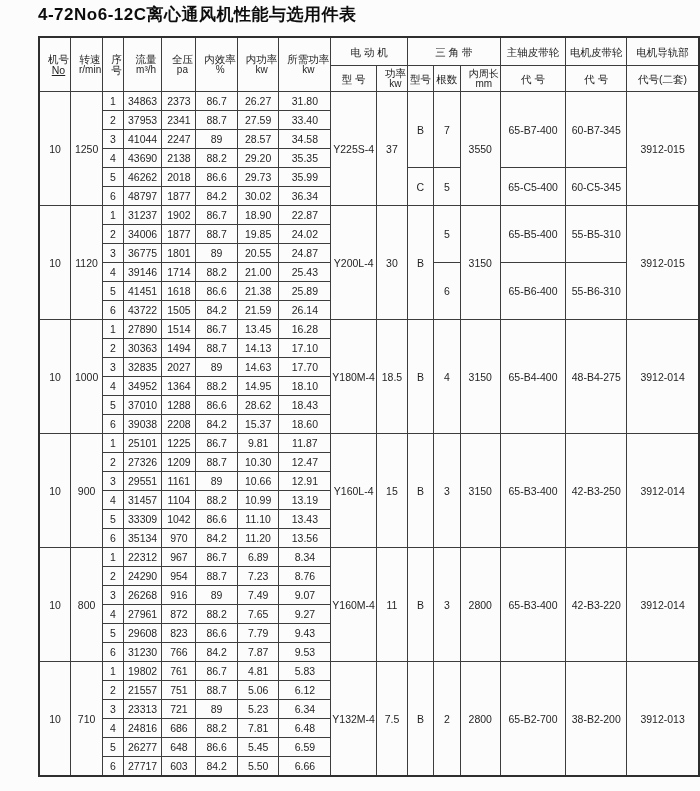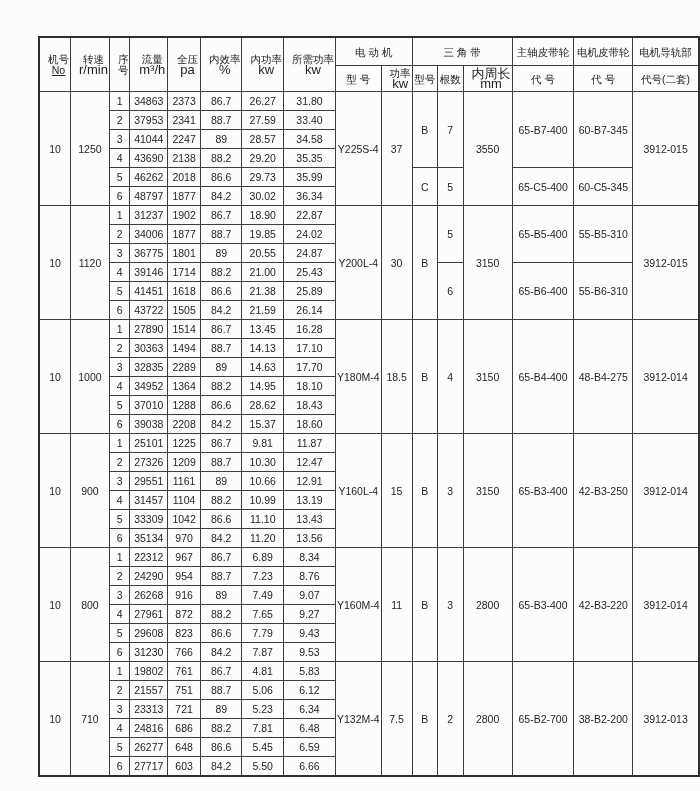--- a/index.html
+++ b/index.html
@@ -28,27 +28,28 @@
     padding:0 1px;
     font-weight:normal;
     color:#1f1f1f;
     overflow:hidden;white-space:nowrap;
   }
   .spec thead th{font-size:10.5px;line-height:12px;}
   .spec thead tr.h1 th{height:27px;}
   .spec thead tr.h2 th{height:25px;}
   .spec tbody td{font-size:10.5px;height:18px;line-height:18px;}
   .stack{line-height:11px;font-size:10.5px;margin-left:7px;}
-  .stack .s2{font-size:13px;line-height:10px;}
+  .stack .s2{font-size:10px;line-height:10px;}
   .uline{text-decoration:underline;}
 </style>
 </head>
 <body>
 
 <div class="page">
+  <div class="title">4-72No6-12C离心通风机性能与选用件表</div>
 
   <table class="spec">
     <colgroup>
       <col style="width:29px">
         <col style="width:28px">
         <col style="width:18px">
       <col style="width:39px">
         <col style="width:34px">
         <col style="width:37px">
       <col style="width:39px">
@@ -285,21 +286,21 @@
           <td>2</td>
           <td>30363</td>
           <td>1494</td>
           <td>88.7</td>
           <td>14.13</td>
           <td>17.10</td>
         </tr>
         <tr>
           <td>3</td>
           <td>32835</td>
-          <td>2289</td>
+          <td>2027</td>
           <td>89</td>
           <td>14.63</td>
           <td>17.70</td>
         </tr>
         <tr>
           <td>4</td>
           <td>34952</td>
           <td>1364</td>
           <td>88.2</td>
           <td>14.95</td>

